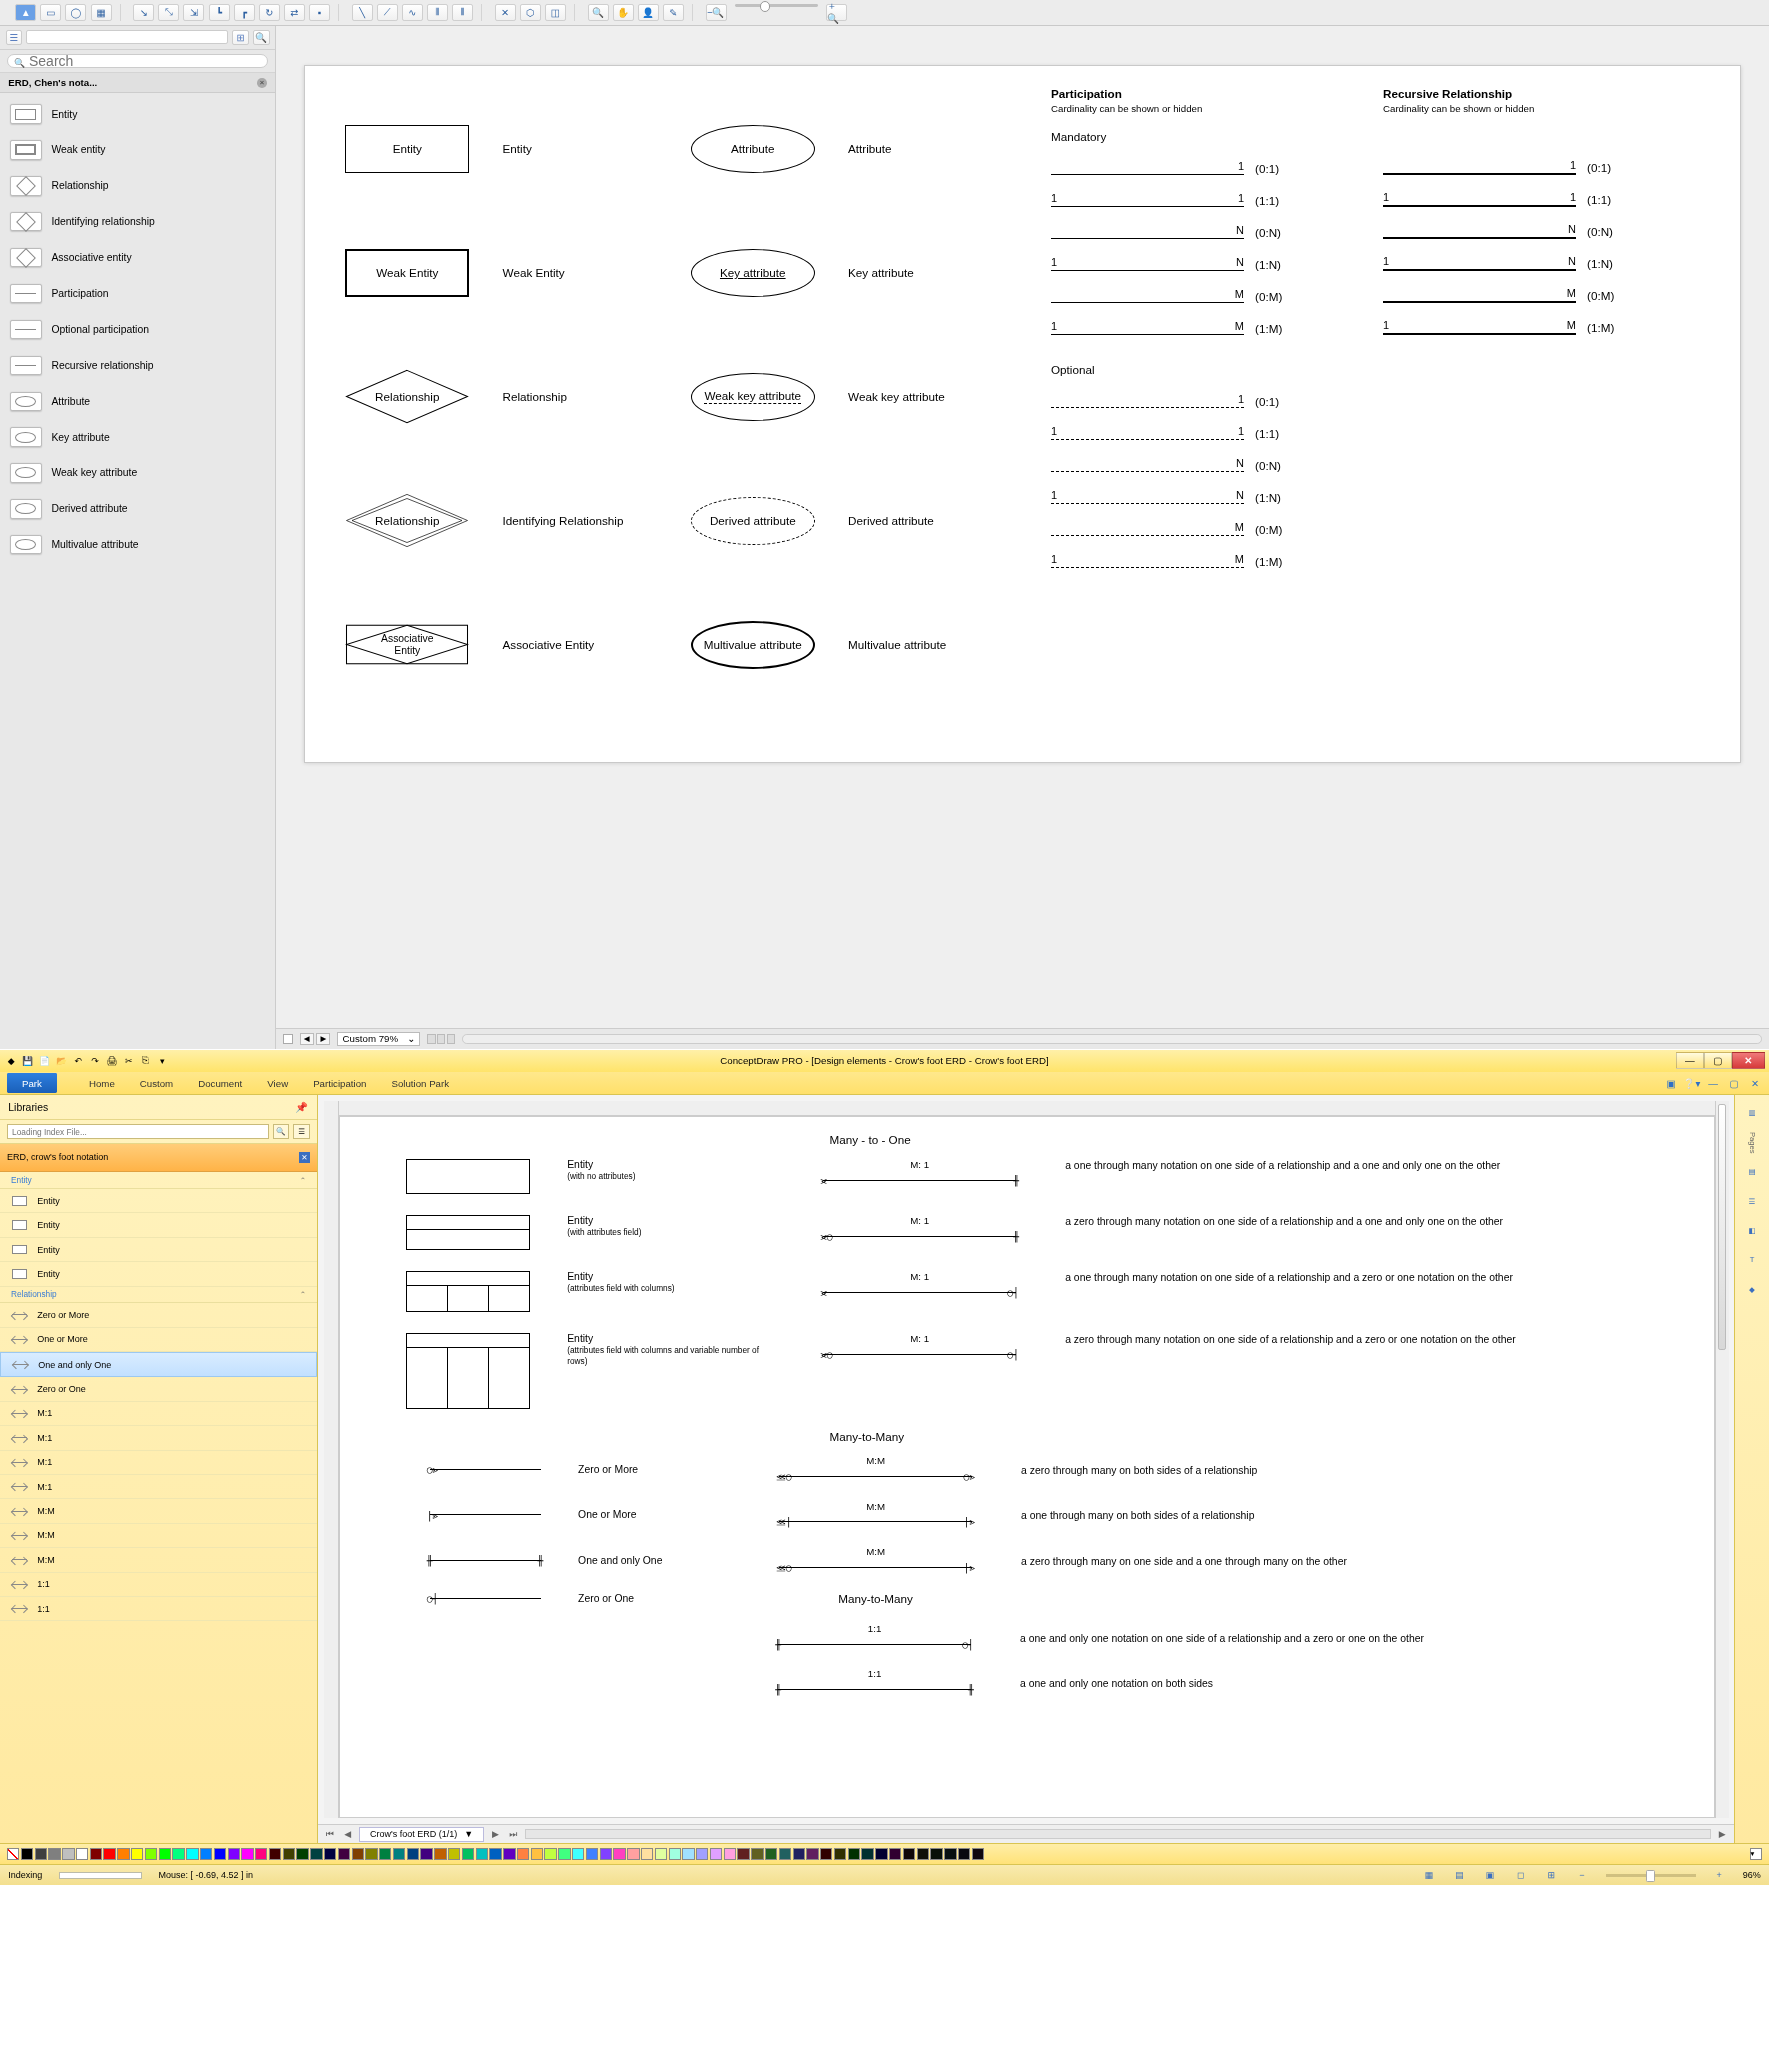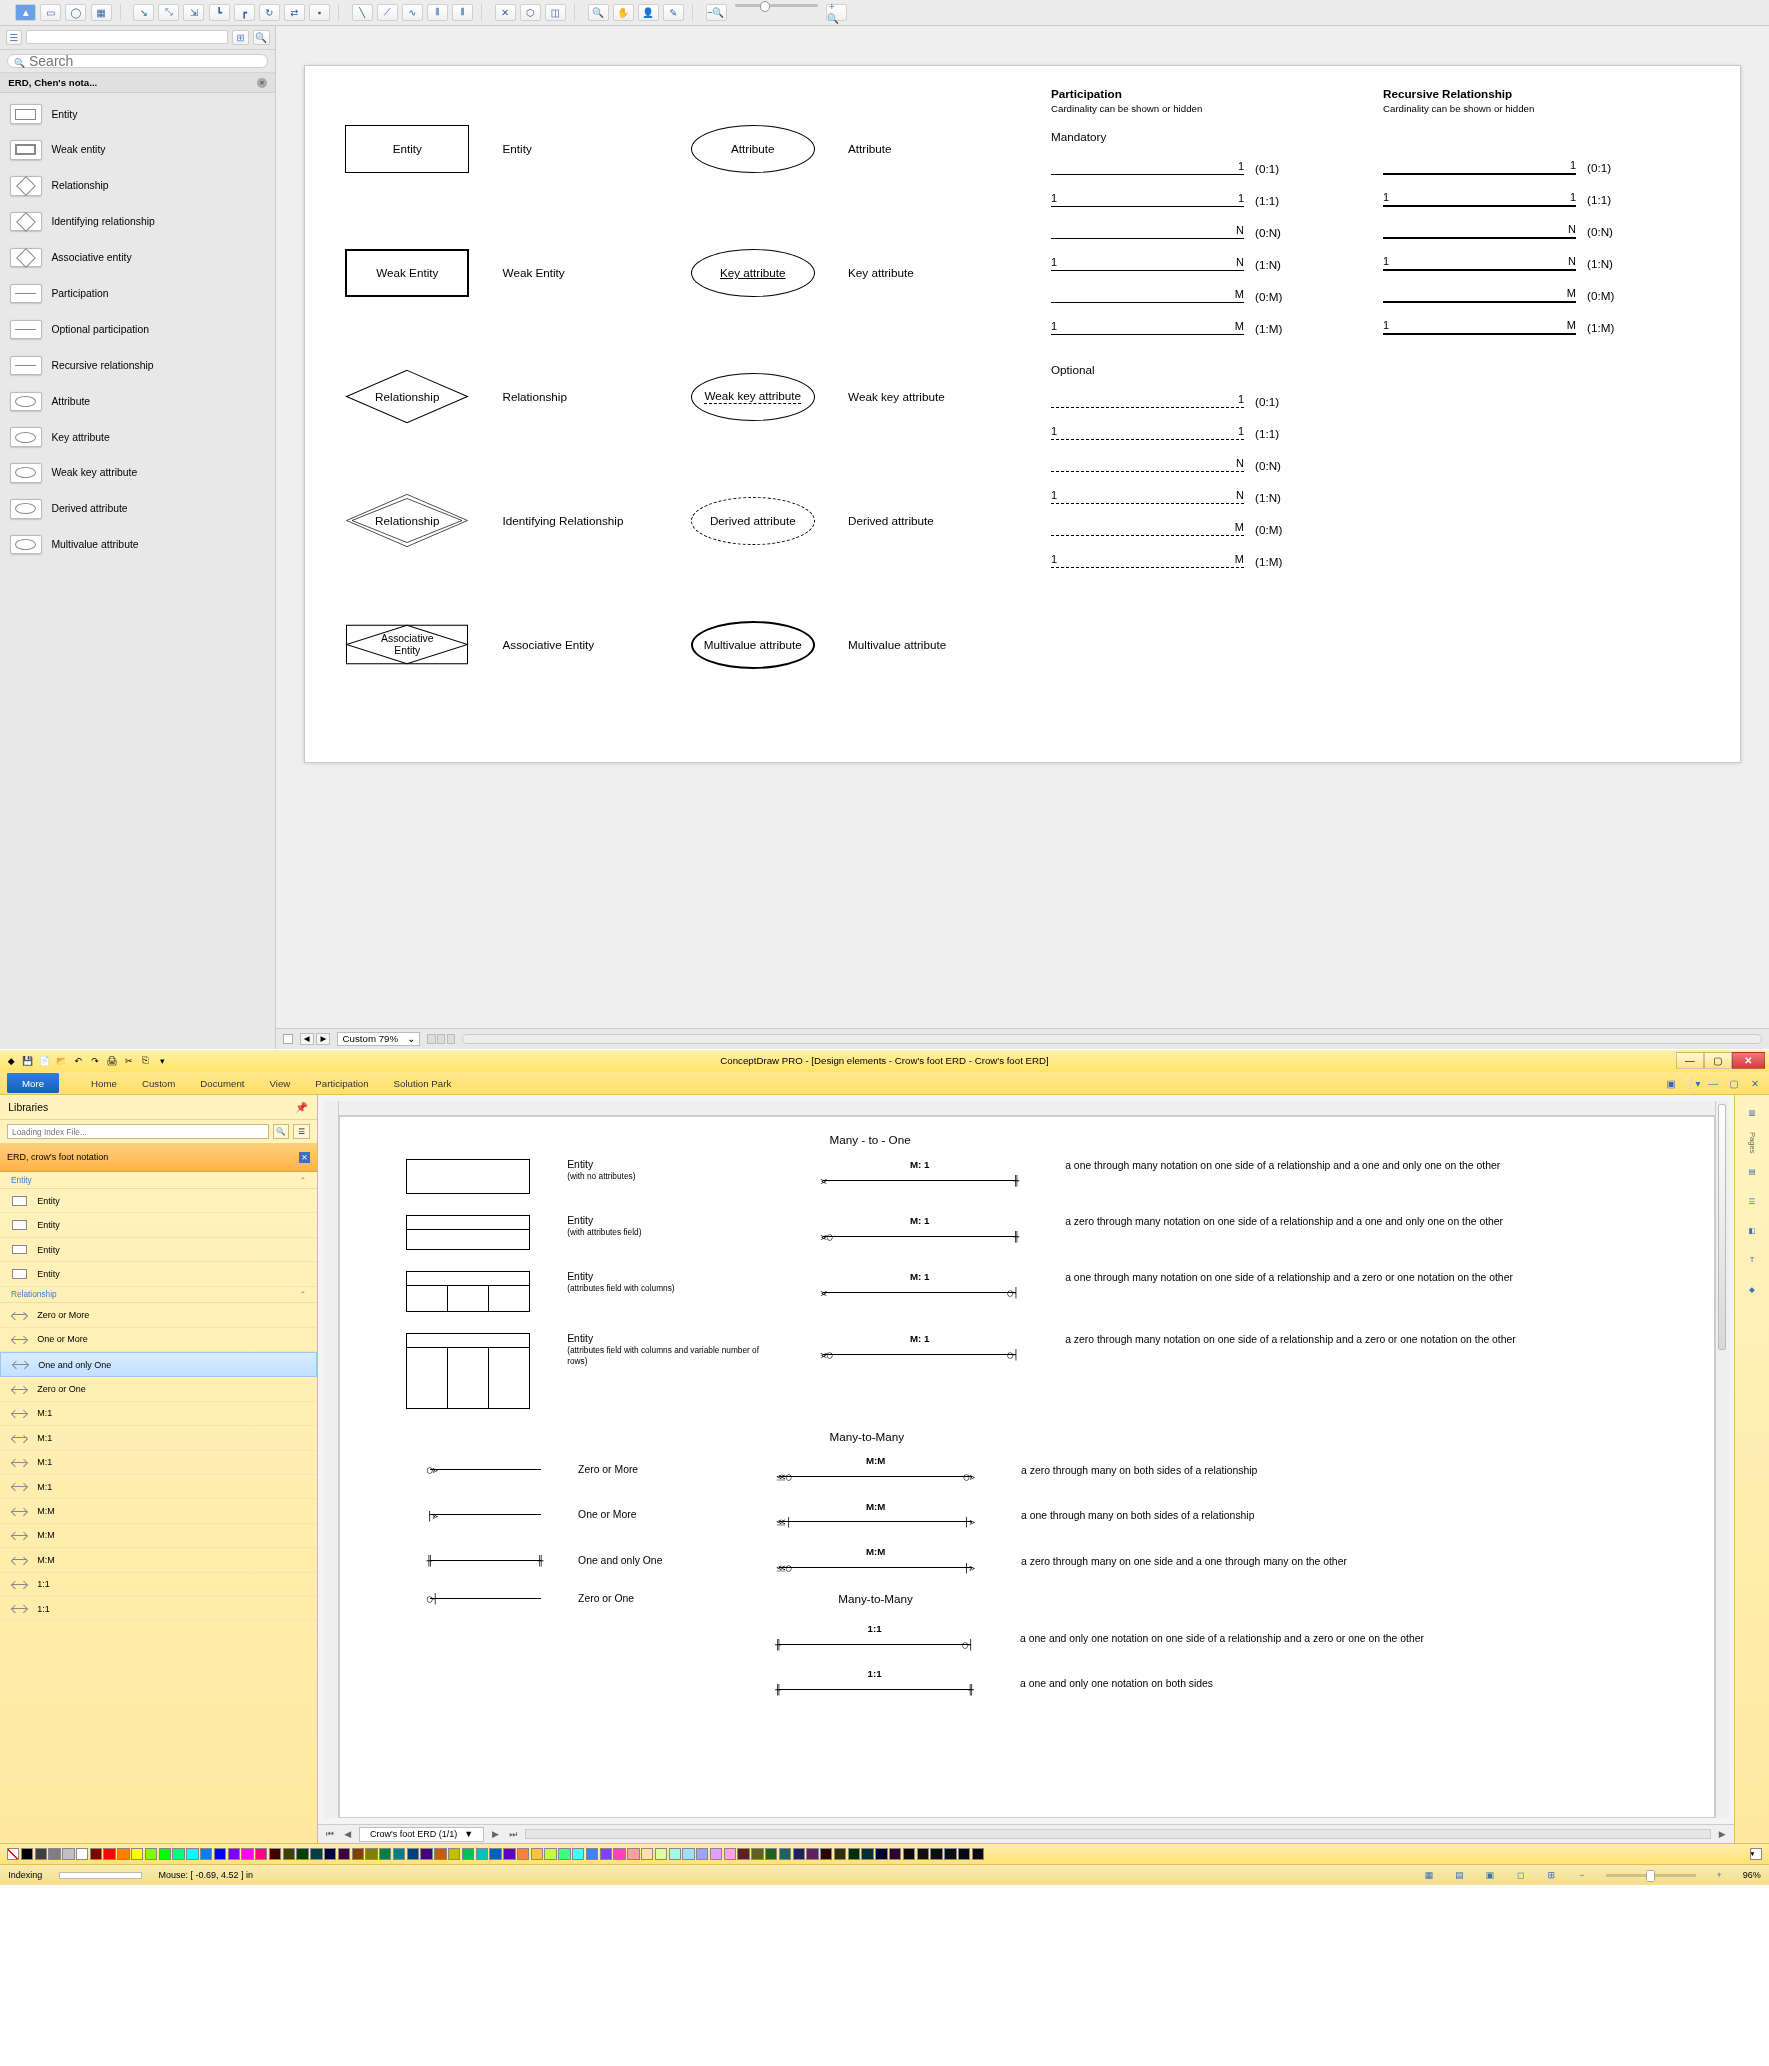--- a/index.html
+++ b/index.html
@@ -164,21 +164,21 @@
 .crow-row .elabel { margin-left:16.6px; width:207px; font-size:10.4px; }
 .crow-row .elabel .sub { font-size:8.3px; }
 
 .crow-rel-shape { width:111px; margin-left:28px; position:relative; height:15px; }
 .crow-line { height:0; border-top:0.9px solid #000; width:100%; position:absolute; top:7px; }
 .crow-end { position:absolute; top:2.1px; font-size:9.7px; font-family:monospace; }
 .crow-end.l { left:-2.8px; }
 .crow-end.r { right:-2.8px; }
 
 .crow-mid-col { width:249px; display:flex; flex-direction:column; align-items:center; }
-.crow-mid-col .ratio { font-size:9.7px; margin-bottom:2.8px;font-weight:bold; }
+.crow-mid-col .ratio { font-size:9.7px; margin-bottom:2.8px; }
 .crow-mid-col .crow-rel-shape { width:193px; margin-left:0; }
 .crow-desc { flex:1; font-size:10.4px; padding-top:1.4px; }
 
 .win-scroll-v { width:14px; background:#efefef; border-left:0.7px solid #ccc; position:relative; }
 .win-scroll-v::before { content:''; position:absolute; top:2.8px; left:2.1px; right:2.1px; height:34%;
   background:linear-gradient(#fff,#d8d8d8); border:0.7px solid #bbb; border-radius:2.1px; }
 
 .win-tabbar { height:19.3px; display:flex; align-items:center; background:#efefef; border-top:0.7px solid #ccc;
   padding:0 5.5px; gap:5.5px; font-size:9px; }
 .win-tabbar .tab { background:#fff; border:0.7px solid #bbd; padding:1.4px 9.7px; display:flex; gap:7px;
@@ -612,21 +612,21 @@
     </div>
     <div class="win-title-txt">ConceptDraw PRO - [Design elements - Crow's foot ERD - Crow's foot ERD]</div>
     <div class="win-ctrl">
       <button>—</button>
       <button>▢</button>
       <button class="close">✕</button>
     </div>
   </div>
 
   <div class="win-menubar">
-    <div class="file-tab">More</div>
+    <div class="file-tab">Park</div>
     <div id="win-menus" style="display:flex;gap:25px">
         <div class="m">Home</div>
         <div class="m">Custom</div>
         <div class="m">Document</div>
         <div class="m">View</div>
         <div class="m">Participation</div>
         <div class="m">Solution Park</div>
       </div>
     <div class="right">
       <div class="rbtn">▣</div>

